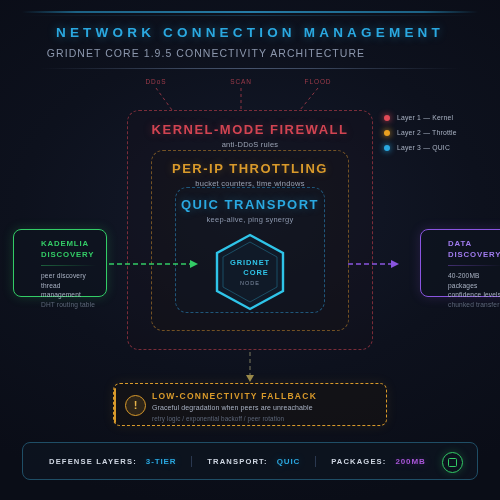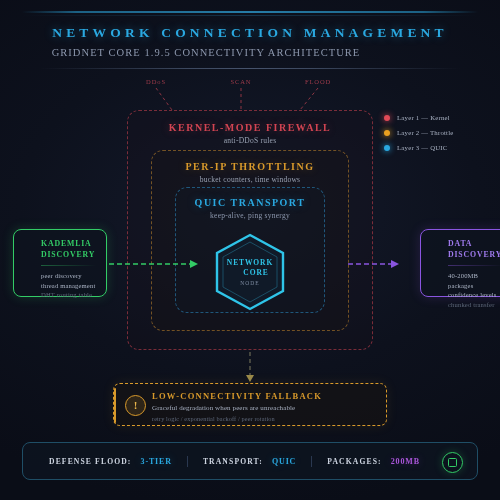--- a/index.html
+++ b/index.html
@@ -8,21 +8,21 @@
     padding: 0;
     background: #080b14;
   }
   #page {
     position: relative;
     width: 500px;
     height: 500px;
     background:
       radial-gradient(ellipse 420px 300px at 50% 42%, #141a2b 0%, #0d111d 55%, #0a0d17 100%);
     overflow: hidden;
-    font-family: Liberation Serif, serif;
+    font-family: Liberation Sans, sans-serif;
     -webkit-font-smoothing: antialiased;
   }
 
   
   .rail-a {
     position: absolute; left: 22px; top: 11px; width: 456px; height: 2px;
     background: linear-gradient(90deg, rgba(18,44,66,0) 0%, #1f6f96 12%, #2b8fbf 50%, #1f6f96 88%, rgba(18,44,66,0) 100%);
     opacity: .85;
   }
   .rail-b {
@@ -84,21 +84,21 @@
     left: 175px; top: 187px; width: 150px; height: 126px;
     border: 1px dashed rgba(43,132,186,.60);
     background: rgba(16,24,36,.32);
   }
   .layer-head {
     position: absolute; left: 0; width: 100%;
     text-align: center;
     pointer-events: none;
   }
   .layer-title {
-    font-size: 10px;
+    font-size: 13px;
     font-weight: bold;
     letter-spacing: 1.5px;
   }
   .layer-sub {
     font-size: 7.5px;
     letter-spacing: .25px;
     margin-top: 3px;
   }
   .c-red   { color: #d24452; text-shadow: 0 0 8px rgba(210,68,82,.35); }
   .c-redm  { color: #9aa2b3; }
@@ -260,21 +260,21 @@
     <polygon points="190,260 198,264 190,268" fill="#33cc66"></polygon>
     <polygon points="391,260 399,264 391,268" fill="#8a55e0"></polygon>
   </svg>
 
   <div class="hex-wrap">
     <svg width="74" height="80" viewBox="0 0 74 80">
       <polygon points="37,3 70,21 70,59 37,77 4,59 4,21" fill="#101a28" stroke="#2fc4e8" stroke-width="2.4"></polygon>
       <polygon points="37,10 64,25 64,55 37,70 10,55 10,25" fill="none" stroke="#1d5a74" stroke-width="0.8"></polygon>
     </svg>
     <div class="hex-label">
-      <div class="hex-l1">NETWORK</div>
+      <div class="hex-l1">GRIDNET</div>
       <div class="hex-l2">CORE</div>
       <div class="hex-l3">NODE</div>
     </div>
   </div>
 
   <div class="panel panel-left">
     <div class="panel-title">
       <div>KADEMLIA</div>
       <div>DISCOVERY</div>
     </div>
@@ -308,21 +308,21 @@
     <div class="fb-bar"></div>
     <div class="fb-icon">!</div>
     <div class="fb-title">LOW-CONNECTIVITY FALLBACK</div>
     <div class="fb-sub">Graceful degradation when peers are unreachable</div>
     <div class="fb-meta">retry logic / exponential backoff / peer rotation</div>
   </div>
 
   <div class="statusbar">
     <div id="status-groups" style="display:flex;align-items:center;margin-left:26px;">
         <div class="st-group">
-          <span class="st-key">DEFENSE FLOOD:</span>
+          <span class="st-key">DEFENSE LAYERS:</span>
           <span class="st-val" style="color: rgb(42, 168, 224); text-shadow: rgba(42, 168, 224, 0.333) 0px 0px 8px;">3-TIER</span>
         </div>
         <div class="st-sep"></div>
         <div class="st-group">
           <span class="st-key">TRANSPORT:</span>
           <span class="st-val" style="color: rgb(42, 168, 224); text-shadow: rgba(42, 168, 224, 0.333) 0px 0px 8px; text-align: center;">QUIC</span>
         </div>
         <div class="st-sep"></div>
         <div class="st-group">
           <span class="st-key">PACKAGES:</span>

